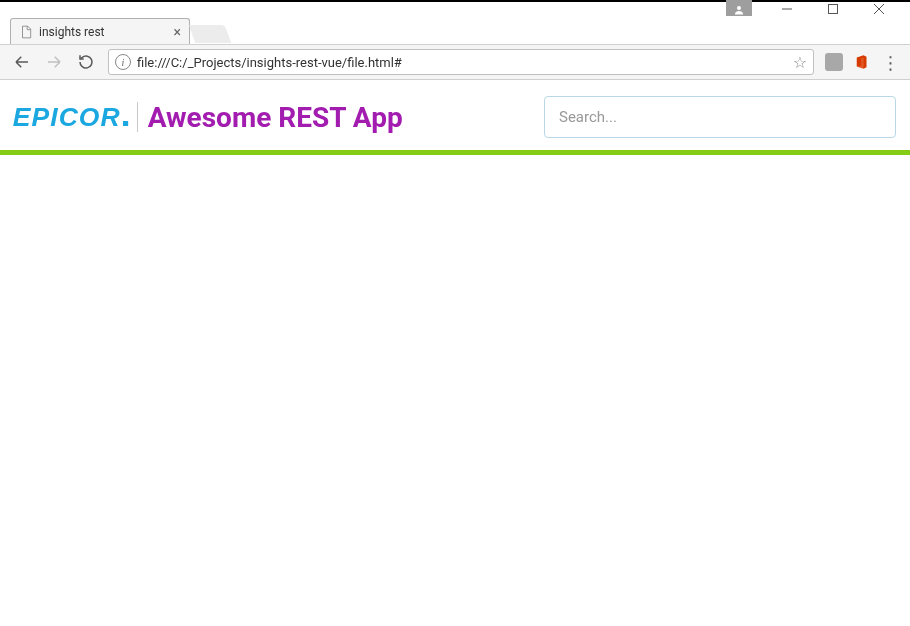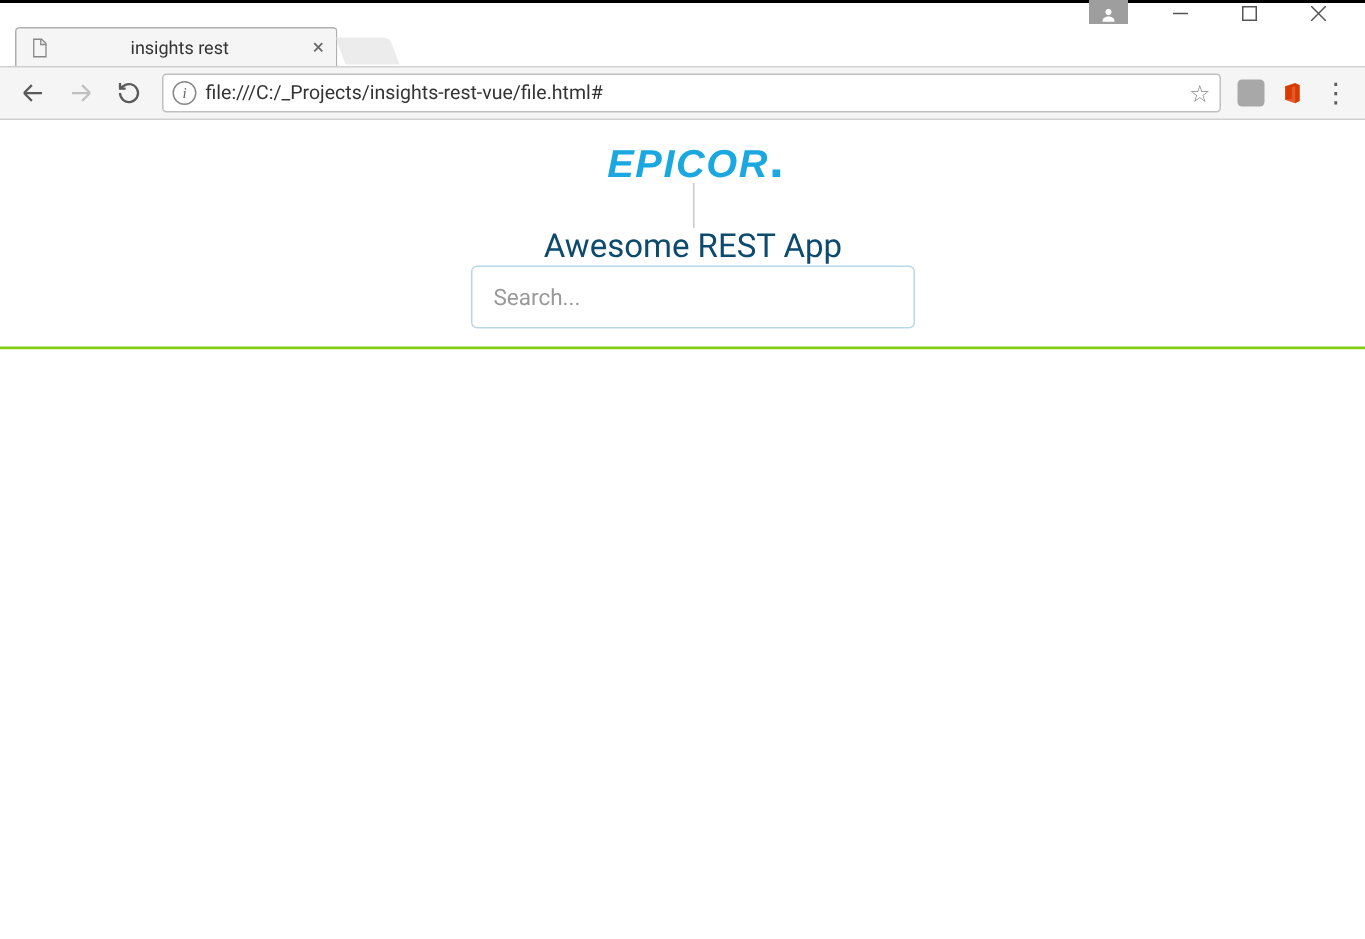--- a/index.html
+++ b/index.html
@@ -60,21 +60,20 @@
       border-bottom: none;
       border-top-left-radius: 3px;
       border-top-right-radius: 3px;
       display: flex;
       align-items: center;
       padding: 0 8px 0 8px;
       min-width: 180px;
       position: relative;
       font-size: 12px;
       color: #333;
-      gap: 48px;
     }
     .browser-tab .favicon {
       width: 14px;
       height: 14px;
       margin-right: 6px;
     }
     .browser-tab .tab-title {
       flex: 1;
       white-space: nowrap;
       overflow: hidden;
@@ -172,23 +171,22 @@
       letter-spacing: -1px;
     }
 
     
     .page {
       background: #fff;
     }
     .app-header {
       display: flex;
       align-items: center;
-      padding: 16px 0 12px 14px;
-      border-bottom: 2px solid #84cc16;
-      flex-direction: column;
+      padding: 16px 14px 12px 14px;
+      border-bottom: 5px solid #84cc16;
     }
     .logo {
       font-family: Arial, sans-serif;
       font-size: 26px;
       font-weight: 900;
       letter-spacing: 1px;
       color: #1ba8e0;
       font-style: italic;
       transform: scaleX(1.02);
       line-height: 1;
@@ -201,27 +199,27 @@
       margin-left: 2px;
       vertical-align: baseline;
     }
     .divider {
       width: 1px;
       height: 30px;
       background: #c8c8c8;
       margin: 0 10px;
     }
     .app-title {
-      font-size: 22px;
-      color: #0c4a6e;
-      font-weight: 400;
+      font-size: 28px;
+      color: #a21caf;
+      font-weight: 700;
       flex: 1;
     }
     .search-box {
-      width: 296px;
+      width: 352px;
       height: 42px;
       border: 1px solid #b8d8e8;
       border-radius: 4px;
       padding: 0 14px;
       font-size: 15px;
       color: #333;
       outline: none;
       font-family: inherit;
     }
     .search-box::placeholder { color: #999; }

